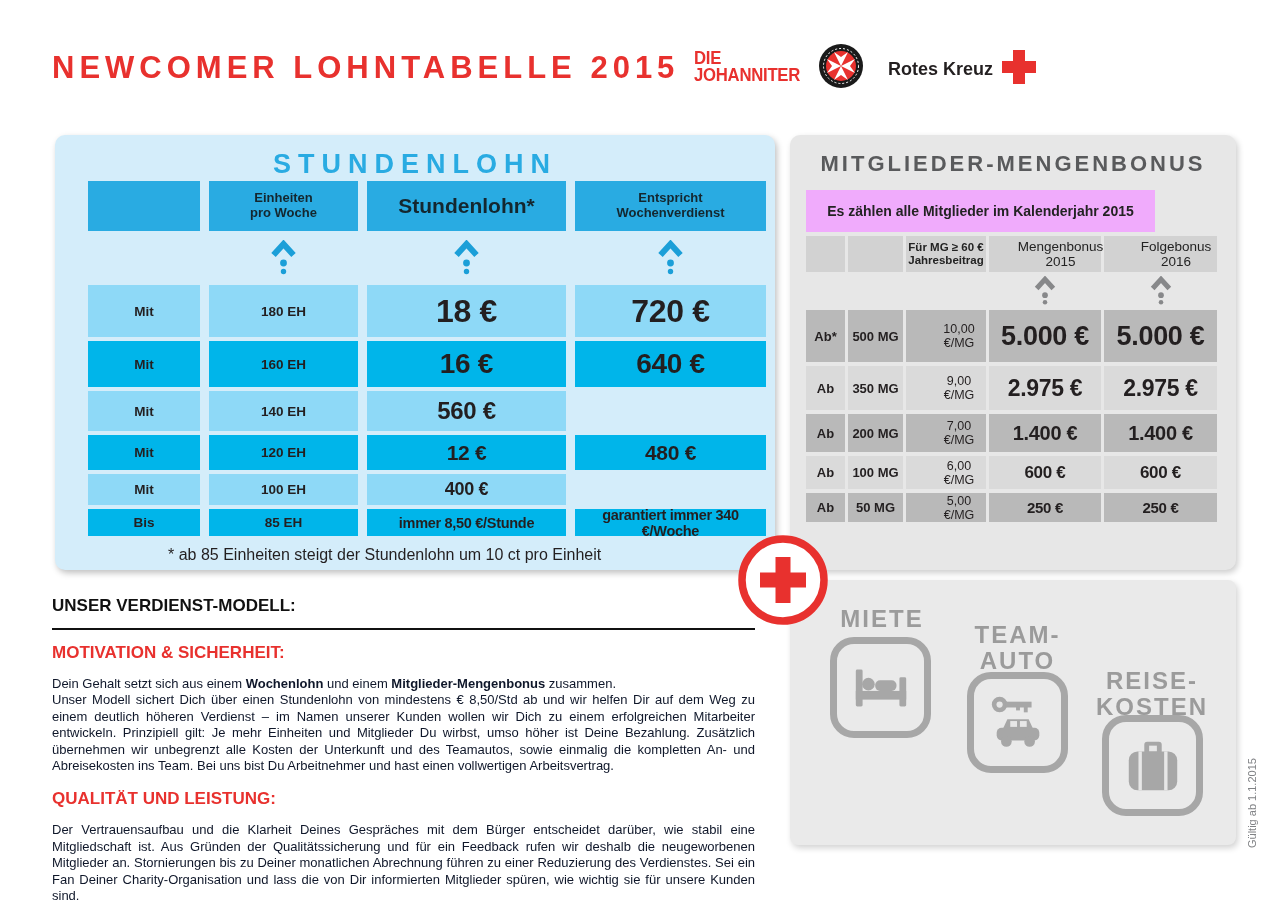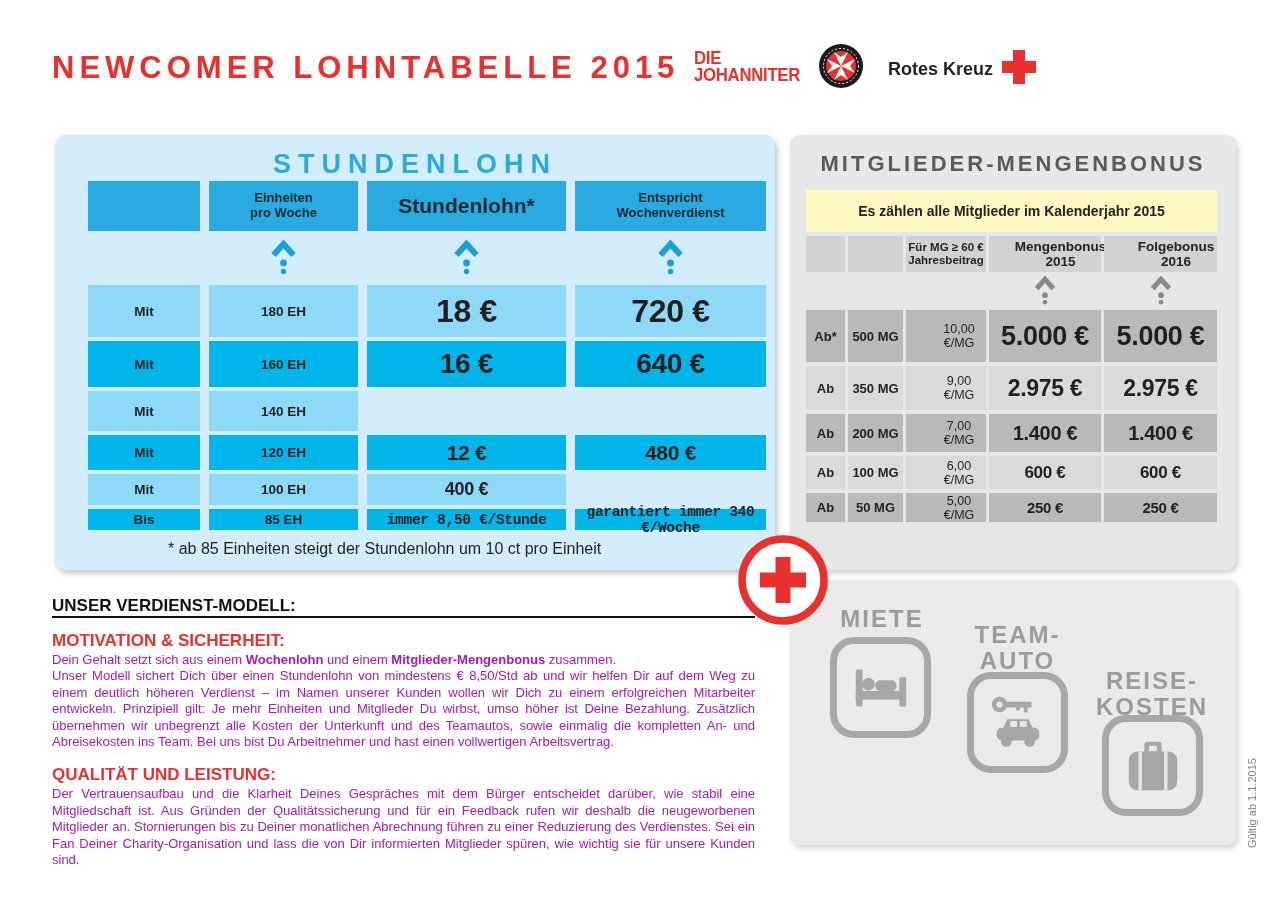--- a/index.html
+++ b/index.html
@@ -44,57 +44,57 @@
   .slt-head .cell { background:#29abe2; height:50px; color:#14272f; }
   .hdr-sm { font-size:13px; font-weight:bold; line-height:1.15; }
   .hdr-lg { font-size:21px; font-weight:bold; }
   .arrow-row { height:46px; margin-bottom:4px; }
   .arrow-row .cell { background:transparent; }
   .slt-r0 .cell { height:52px; } .slt-r0 .val { font-size:32px; }
   .slt-r1 .cell { height:46px; } .slt-r1 .val { font-size:28px; }
   .slt-r2 .cell { height:40px; } .slt-r2 .val { font-size:24px; }
   .slt-r3 .cell { height:35px; } .slt-r3 .val { font-size:21px; }
   .slt-r4 .cell { height:31px; } .slt-r4 .val { font-size:18px; }
-  .slt-r5 .cell { height:21px; } .slt-r5 .val { font-size:14.5px;font-family:Liberation Mono, monospace; }
+  .slt-r5 .cell { height:27px; } .slt-r5 .val { font-size:14.5px; }
   .row-lblue .cell { background:#8ed9f7; }
   .row-dblue .cell { background:#00b5ea; }
   .lbl { font-size:13.5px; font-weight:bold; }
   .val { font-weight:bold; letter-spacing:-0.3px; }
   .slt-footnote { margin-top:10px; margin-left:80px; font-size:16px; color:#231f20; }
 
   
   .mgb-table { position:absolute; left:16px; top:55px; }
   .mgb-row { display:grid; grid-template-columns:39px 55px 80px 112px 113px; column-gap:3px; margin-bottom:4px; }
-  .mgb-banner { width:411px; height:42px; background:#fef9c3; display:flex; align-items:center;
+  .mgb-banner { width:349px; height:42px; background:#f0abfc; display:flex; align-items:center;
     justify-content:center; font-size:14px; font-weight:bold; color:#232323; margin-bottom:4px; }
   .mgb-head .cell { background:#d2d2d2; height:36px; color:#232323; }
   .hdr-xs { font-size:11.5px; font-weight:bold; line-height:1.1; }
-  .hdr-md { font-size:13.5px; font-weight:bold;padding-left:31px; }
+  .hdr-md { font-size:13.5px; font-weight:normal;padding-left:31px; }
   .mgb-arrow-row { height:30px; margin-bottom:4px; }
   .mgb-arrow-row .cell { background:transparent; }
   .mgb-r0 .cell { height:52px; } .mgb-r0 .val { font-size:27px; }
   .mgb-r1 .cell { height:44px; } .mgb-r1 .val { font-size:23px; }
   .mgb-r2 .cell { height:38px; } .mgb-r2 .val { font-size:20px; }
   .mgb-r3 .cell { height:33px; } .mgb-r3 .val { font-size:17px; }
   .mgb-r4 .cell { height:29px; } .mgb-r4 .val { font-size:15px; }
   .row-dgray .cell { background:#b9b9b9; }
   .row-lgray .cell { background:#dadada; }
   .lbl-g { font-size:13px; font-weight:bold; }
   .rate { font-size:12.5px;padding-left:26px; }
   .mgb-footnote { margin-top:16px; margin-left:55px; font-size:15px; color:#232323; }
 
   
   .plus-badge { position:absolute; left:737px; top:534px; z-index:6; }
 
   
   .textcol { position:absolute; left:52px; top:596px; width:703px; }
   .model-heading { font-size:17px; font-weight:bold; color:#111;
-    border-bottom:2px solid #111; padding-bottom:0; }
+    border-bottom:2px solid #111; padding-bottom:12px; }
   .red-heading { margin-top:13px; font-size:17px; font-weight:bold; color:#e8312e; }
-  .body-p { margin-top:1px; font-size:13px; line-height:16.4px; text-align:justify; color:#a21caf; }
+  .body-p { margin-top:13px; font-size:13px; line-height:16.4px; text-align:justify; color:#0f172a; }
   .body-p b { font-weight:bold; }
 
   
   .benefit-label { position:absolute; text-align:center; font-size:24px; font-weight:bold;
     letter-spacing:2px; color:#9b9b9b; line-height:1.1; }
   .icon-box { position:absolute; width:101px; height:101px; border:7px solid #a7a7a7;
     border-radius:24px; display:flex; align-items:center; justify-content:center; }
 
   
   .validity { position:absolute; left:1246px; top:848px; transform:rotate(-90deg);
@@ -190,20 +190,21 @@
       </div>
       <div class="slt-row slt-r1 row-dblue">
         <div class="cell lbl">Mit</div>
         <div class="cell lbl">160 EH</div>
         <div class="cell val">16 €</div>
         <div class="cell val">640 €</div>
       </div>
       <div class="slt-row slt-r2 row-lblue">
         <div class="cell lbl">Mit</div>
         <div class="cell lbl">140 EH</div>
+        <div class="cell val">560 €</div>
       </div>
       <div class="slt-row slt-r3 row-dblue">
         <div class="cell lbl">Mit</div>
         <div class="cell lbl">120 EH</div>
         <div class="cell val">12 €</div>
         <div class="cell val">480 €</div>
       </div>
       <div class="slt-row slt-r4 row-lblue">
         <div class="cell lbl">Mit</div>
         <div class="cell lbl">100 EH</div>

